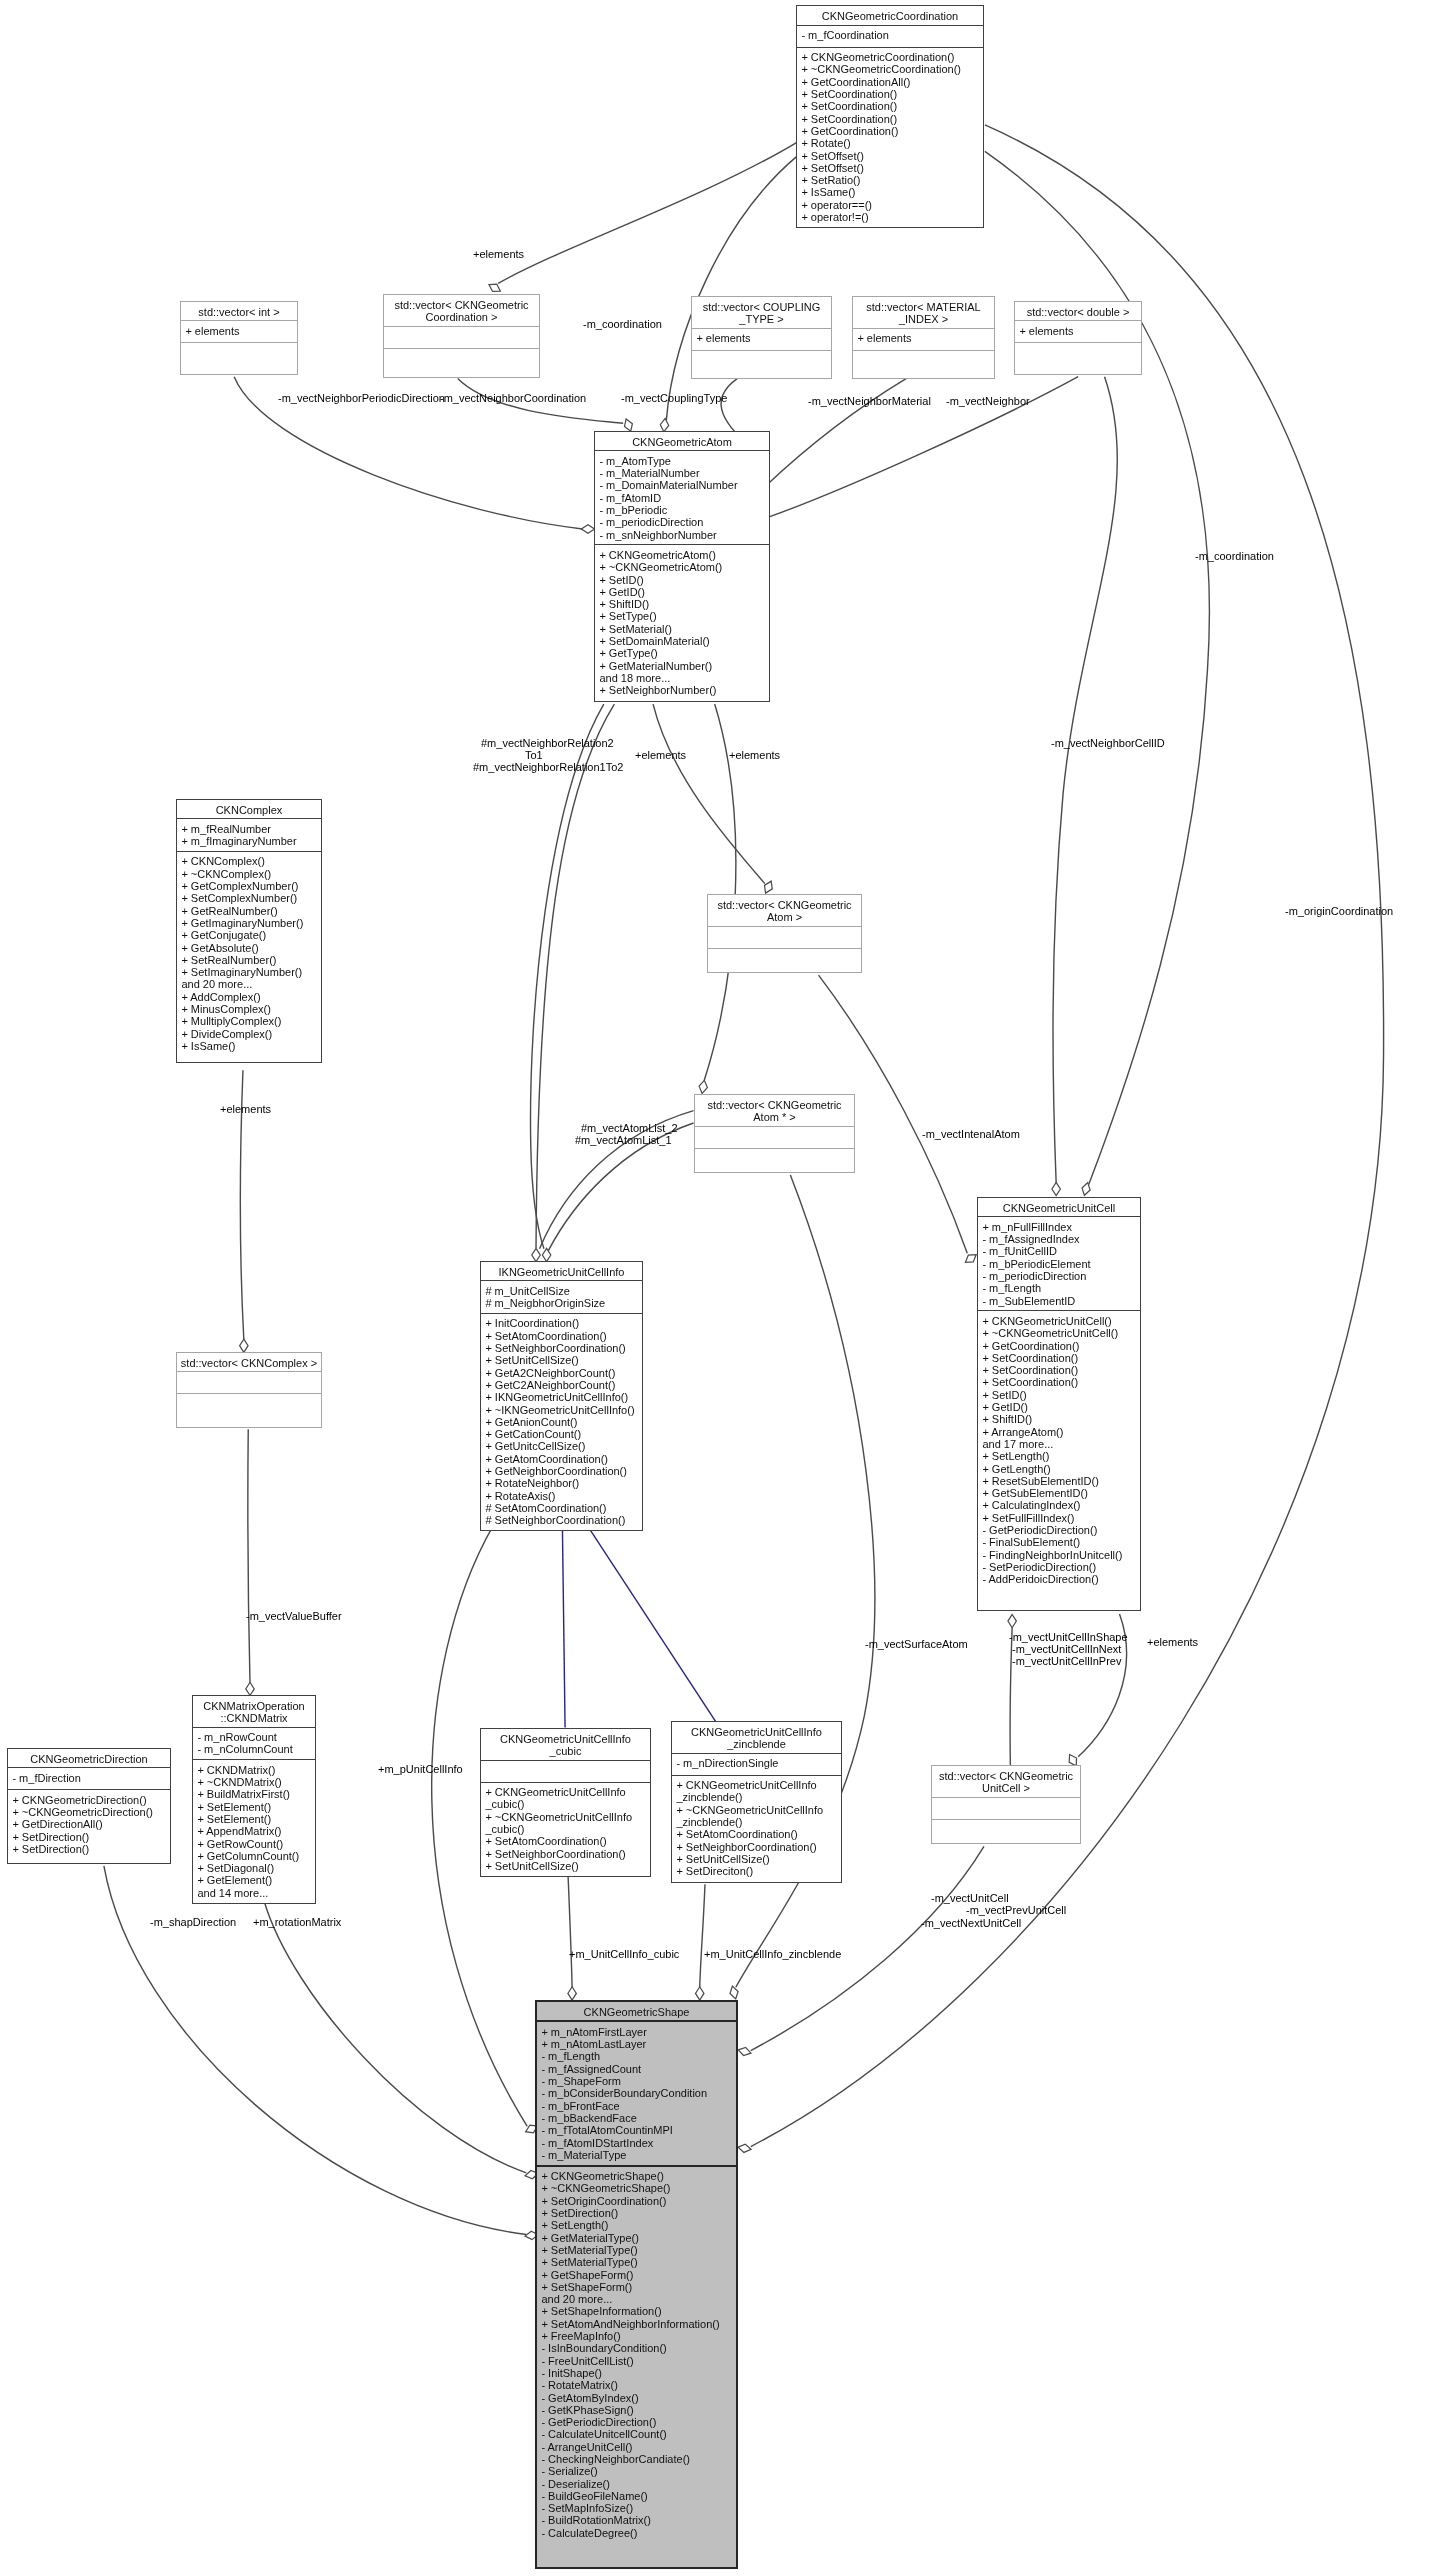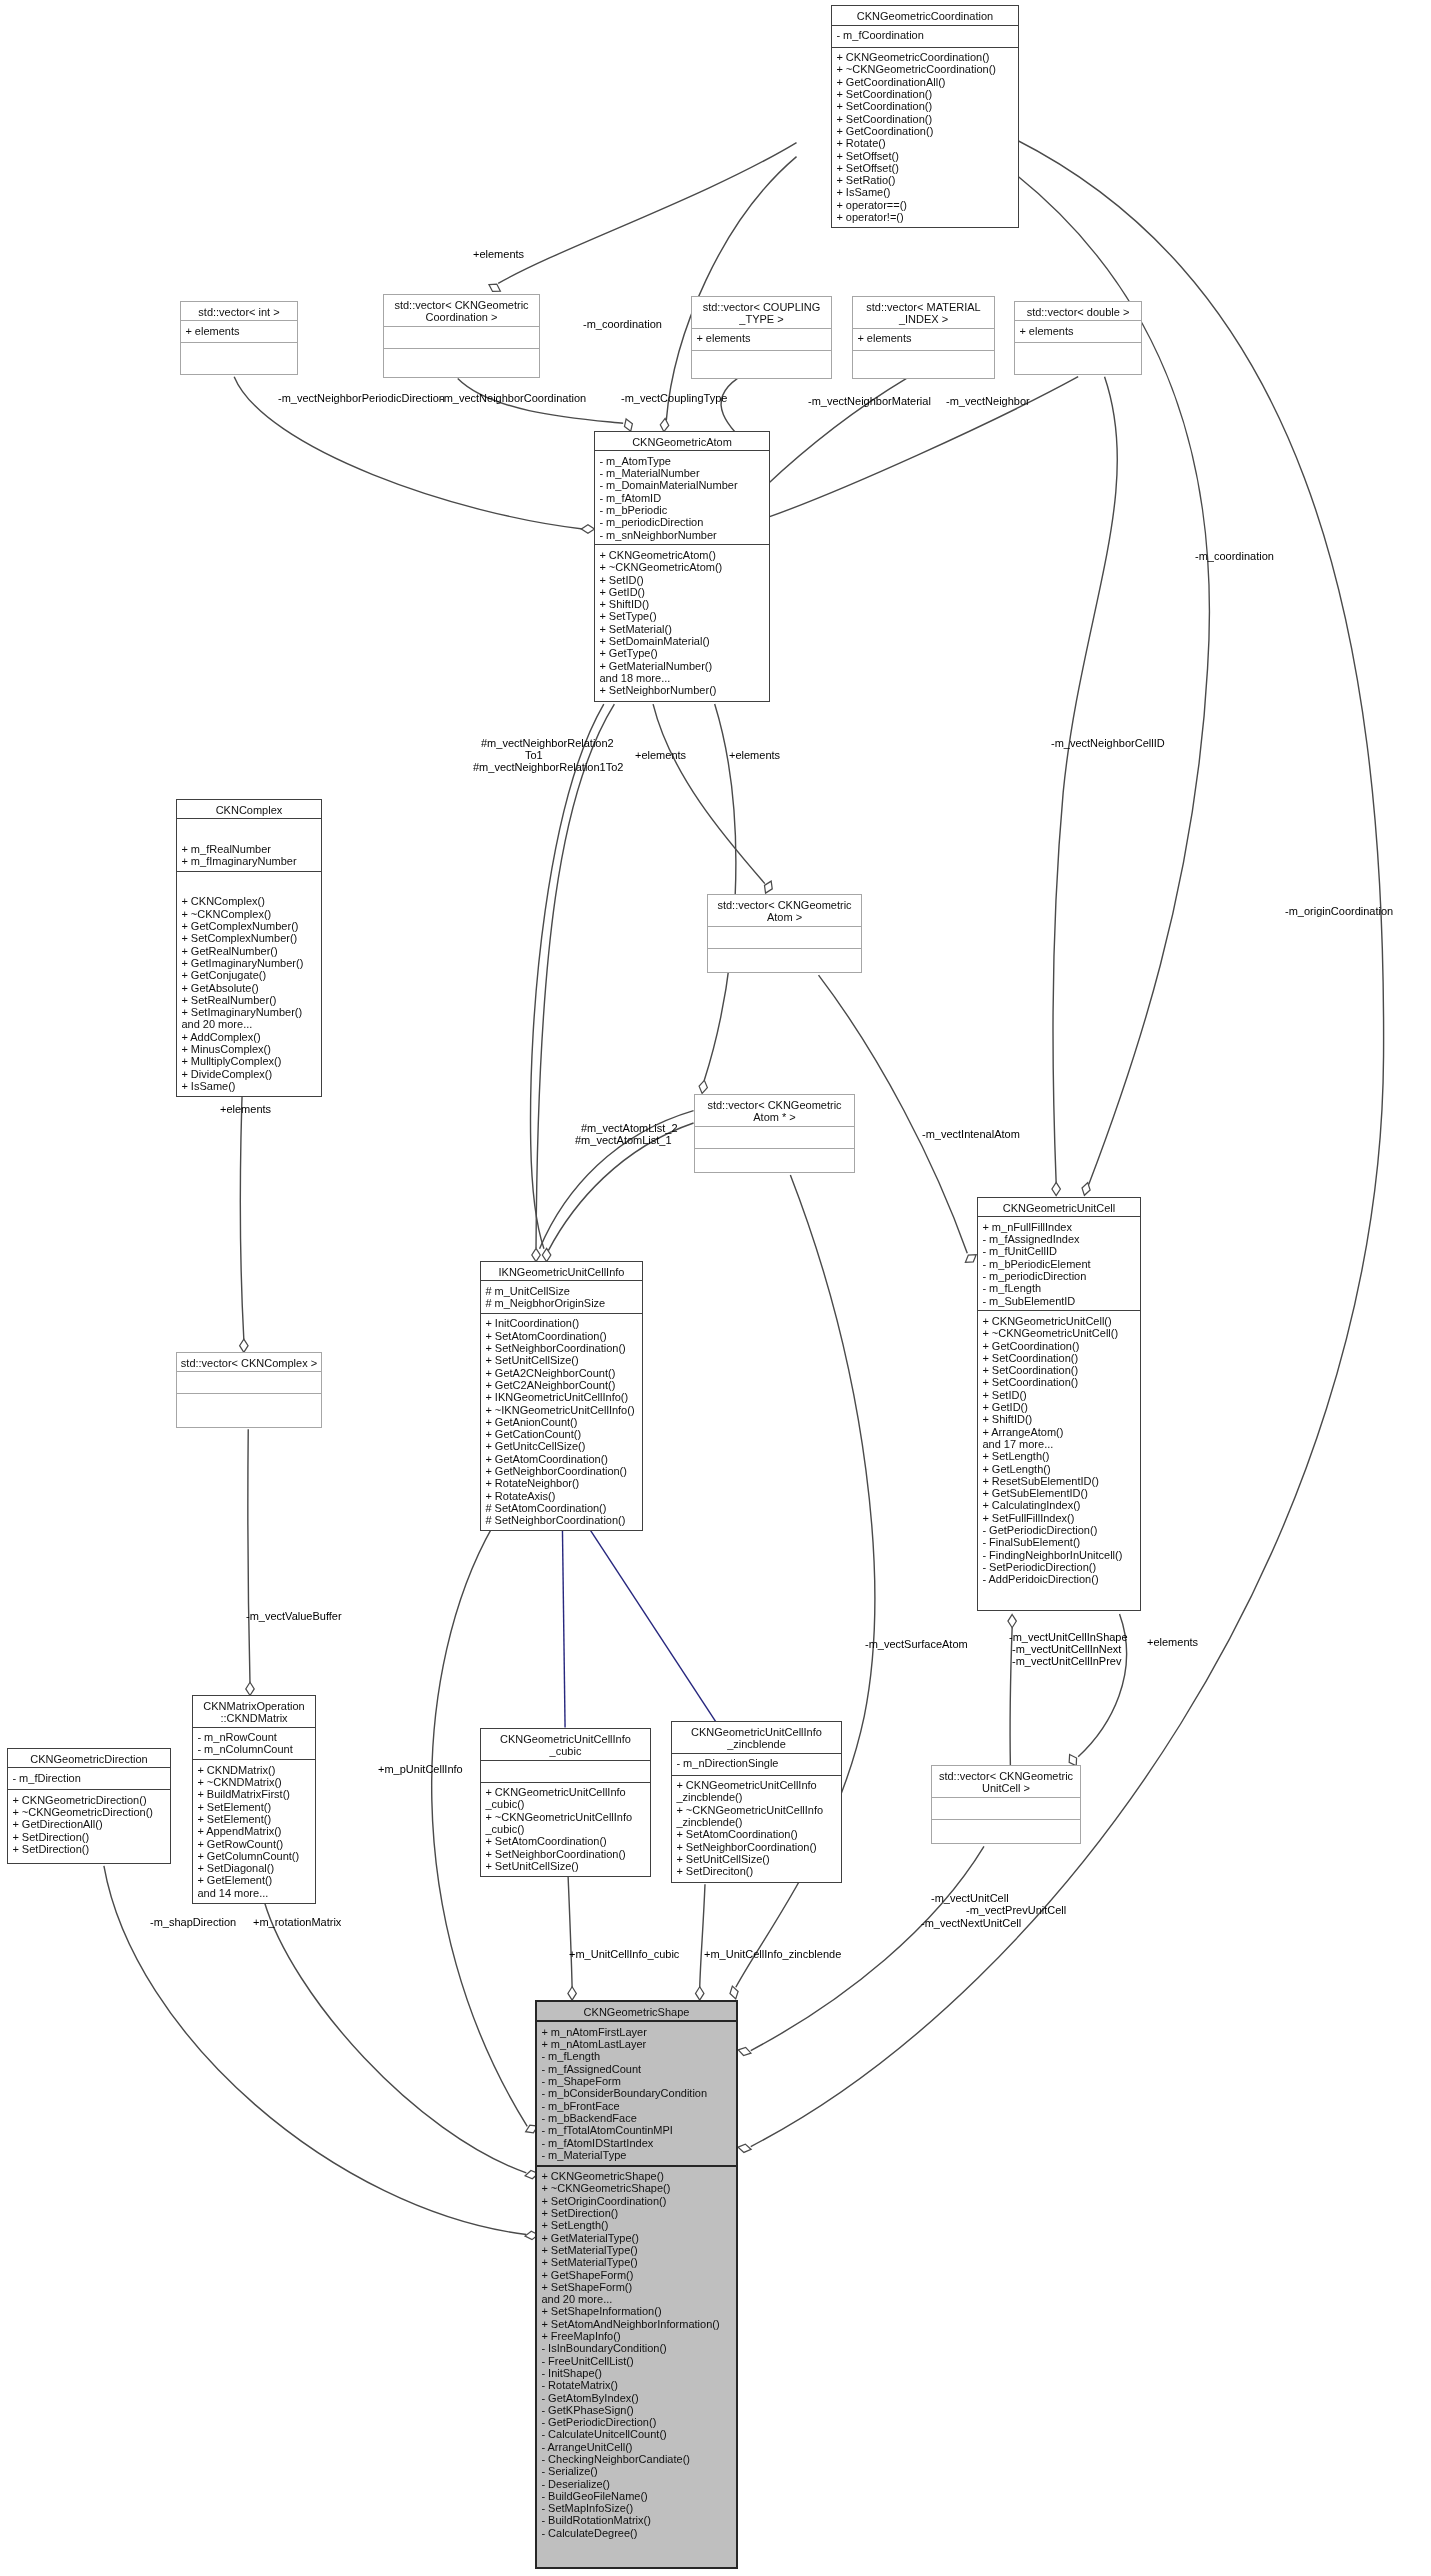--- a/index.html
+++ b/index.html
@@ -80,21 +80,21 @@
       <polygon points="650.0,2257.5 654.8,2265.0 650.0,2272.5 645.2,2265.0" fill="#ffffff" stroke="#4a4a4a" stroke-width="1.4"></polygon>
       <polygon points="795.0,2257.5 799.8,2265.0 795.0,2272.5 790.2,2265.0" fill="#ffffff" stroke="#4a4a4a" stroke-width="1.4"></polygon>
       <polygon points="832.1,2256.8 838.6,2262.8 835.9,2271.2 829.4,2265.2" fill="#ffffff" stroke="#4a4a4a" stroke-width="1.4"></polygon>
       <polygon points="838.8,2329.1 847.2,2326.4 853.2,2332.9 844.8,2335.6" fill="#ffffff" stroke="#4a4a4a" stroke-width="1.4"></polygon>
       <polygon points="838.6,2439.7 846.8,2436.3 853.4,2442.3 845.2,2445.7" fill="#ffffff" stroke="#4a4a4a" stroke-width="1.4"></polygon>
       <polygon points="1215.3,1993.5 1223.2,1997.6 1222.8,2006.5 1214.8,2002.4" fill="#ffffff" stroke="#4a4a4a" stroke-width="1.4"></polygon>
       <polygon points="1150.0,1834.5 1154.8,1842.0 1150.0,1849.5 1145.2,1842.0" fill="#ffffff" stroke="#4a4a4a" stroke-width="1.4"></polygon>
       <polygon points="639,1723 645,1735 633,1735" fill="#ffffff" stroke="#27277e" stroke-width="1.4"></polygon>
       <polygon points="668,1723 674,1735 662,1735" fill="#ffffff" stroke="#27277e" stroke-width="1.4"></polygon>
     </svg>
-<div class="uml uml-cls" style="left: 796px; top: 5.3px; width: 188px; min-height: 222px; margin-left: 35px;">
+<div class="uml uml-cls" style="left: 796px; top: 5.3px; width: 188px; min-height: 222px;">
       <div class="c-title">
         <div>CKNGeometricCoordination</div>
       </div>
       <div class="c-attrs">
         <div>- m_fCoordination</div>
       </div>
       <div class="c-methods">
         <div>+ CKNGeometricCoordination()</div>
         <div>+ ~CKNGeometricCoordination()</div>
         <div>+ GetCoordinationAll()</div>
@@ -178,21 +178,21 @@
         <div>+ ShiftID()</div>
         <div>+ SetType()</div>
         <div>+ SetMaterial()</div>
         <div>+ SetDomainMaterial()</div>
         <div>+ GetType()</div>
         <div>+ GetMaterialNumber()</div>
         <div>and 18 more...</div>
         <div>+ SetNeighborNumber()</div>
       </div>
     </div>
-    <div class="uml uml-cls" style="left: 176px; top: 799px; width: 146px; min-height: 264px; gap: 20px;">
+    <div class="uml uml-cls" style="left: 176px; top: 799px; width: 146px; min-height: 264px;">
       <div class="c-title">
         <div>CKNComplex</div>
       </div>
       <div class="c-attrs">
         <div>+ m_fRealNumber</div>
         <div>+ m_fImaginaryNumber</div>
       </div>
       <div class="c-methods">
         <div>+ CKNComplex()</div>
         <div>+ ~CKNComplex()</div>

